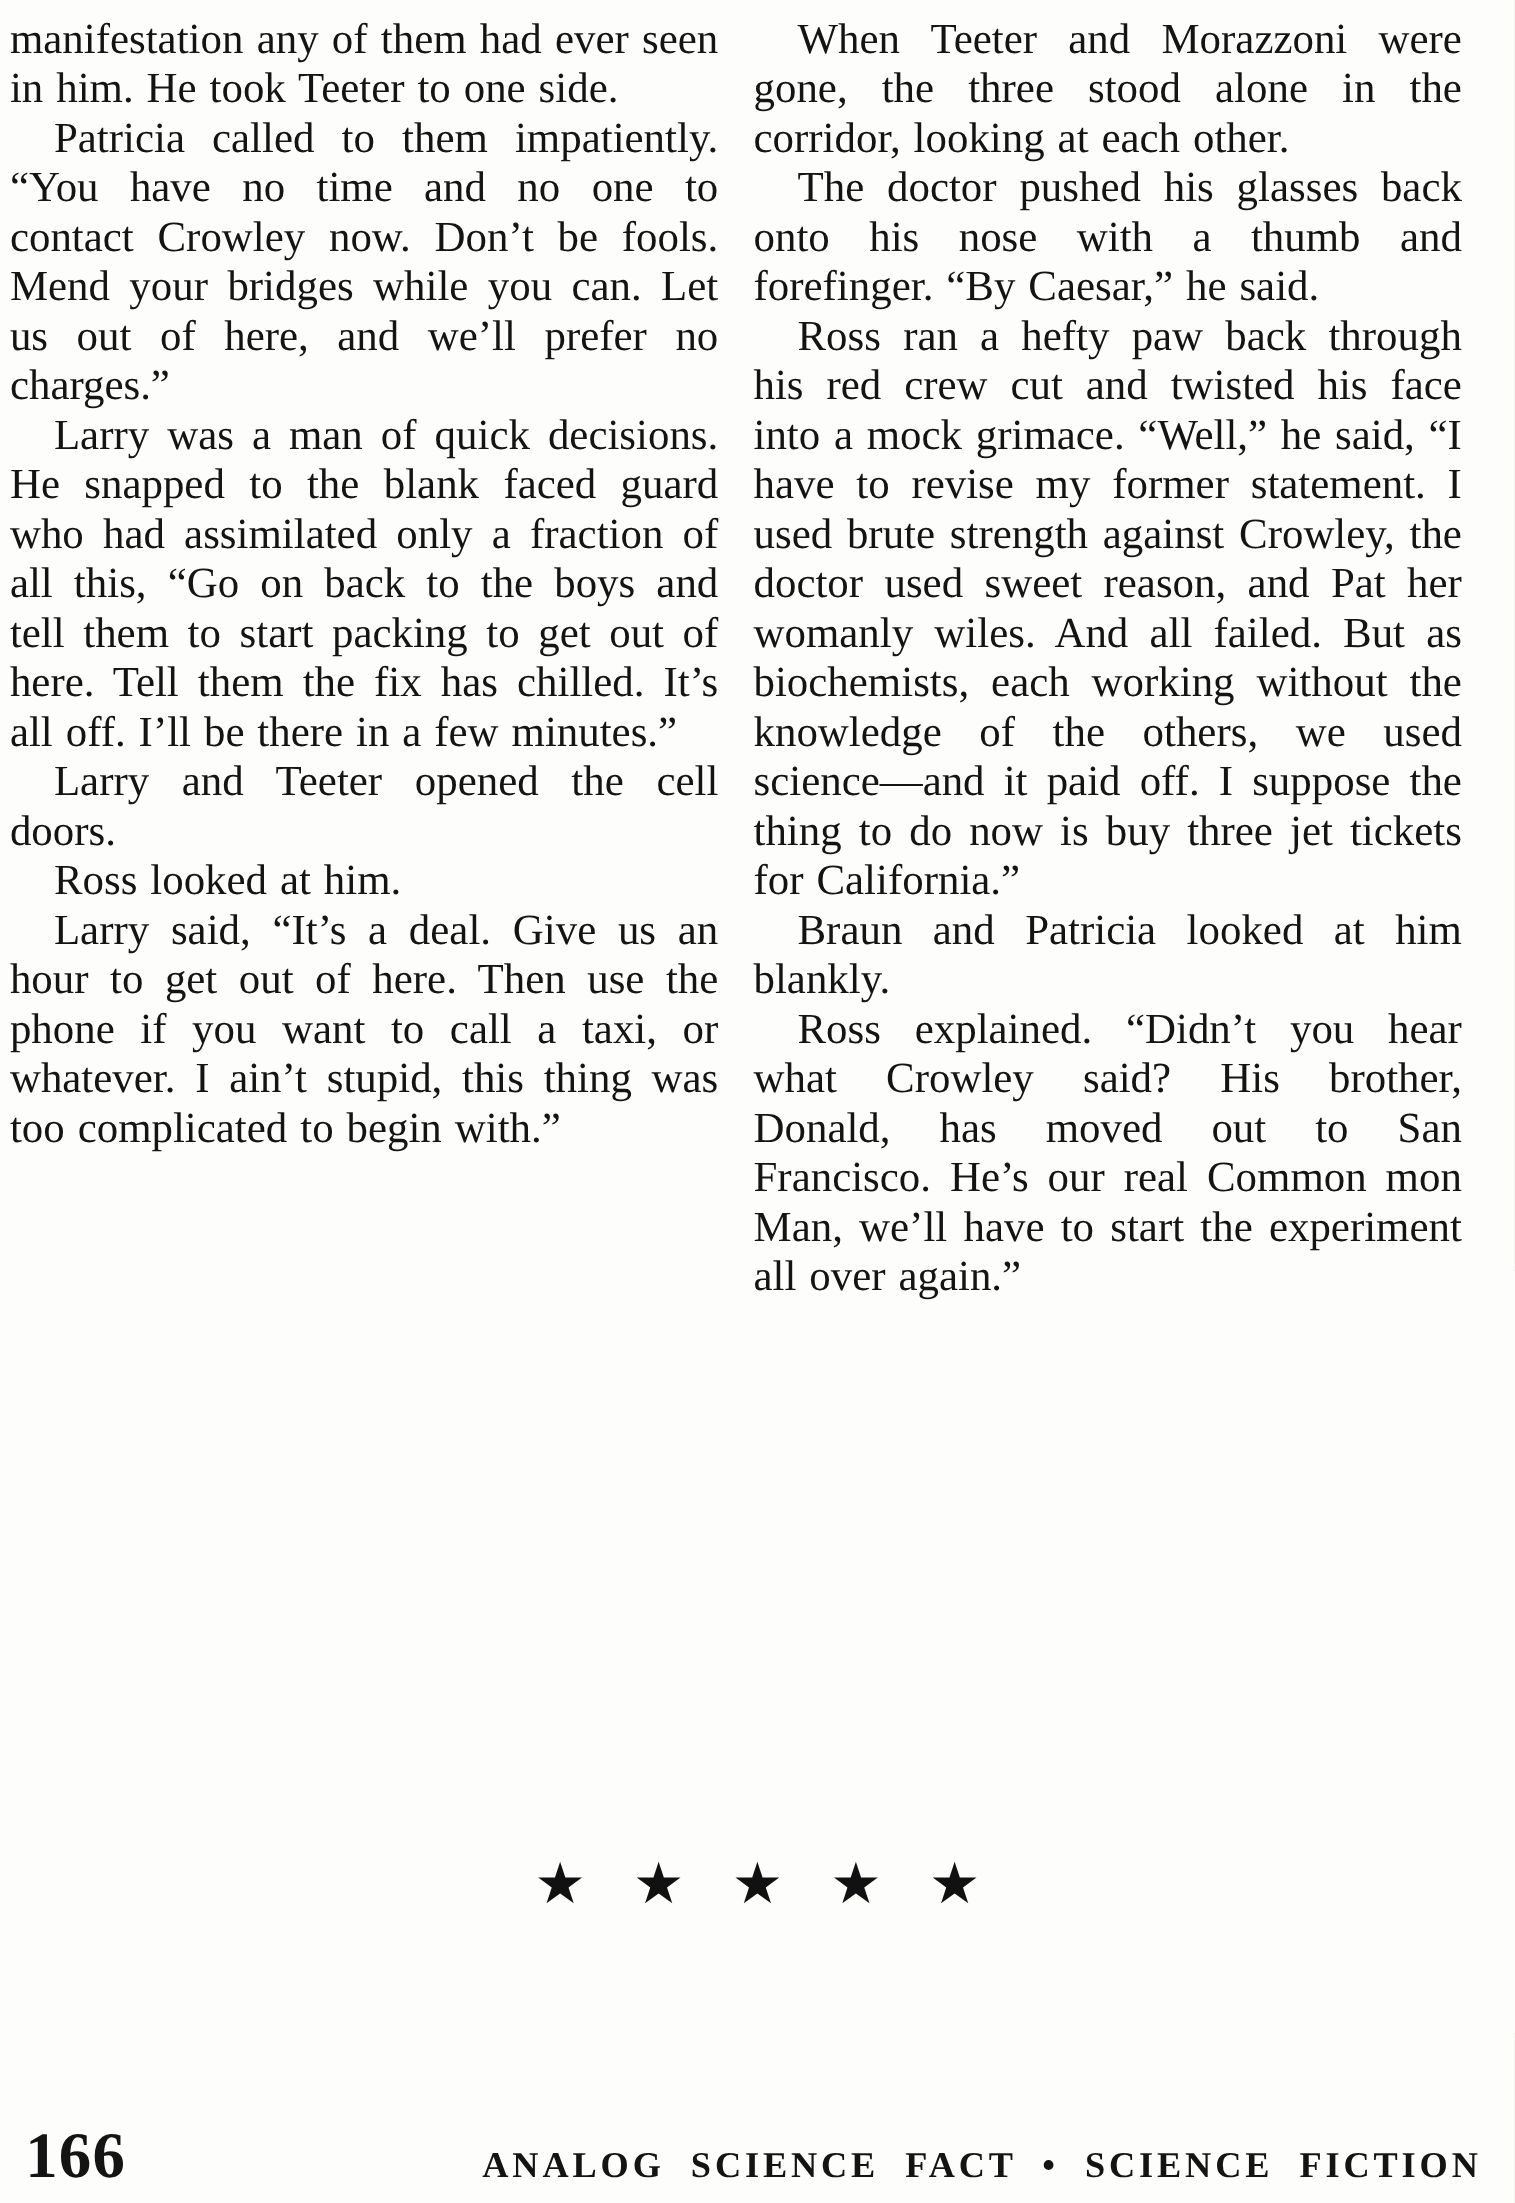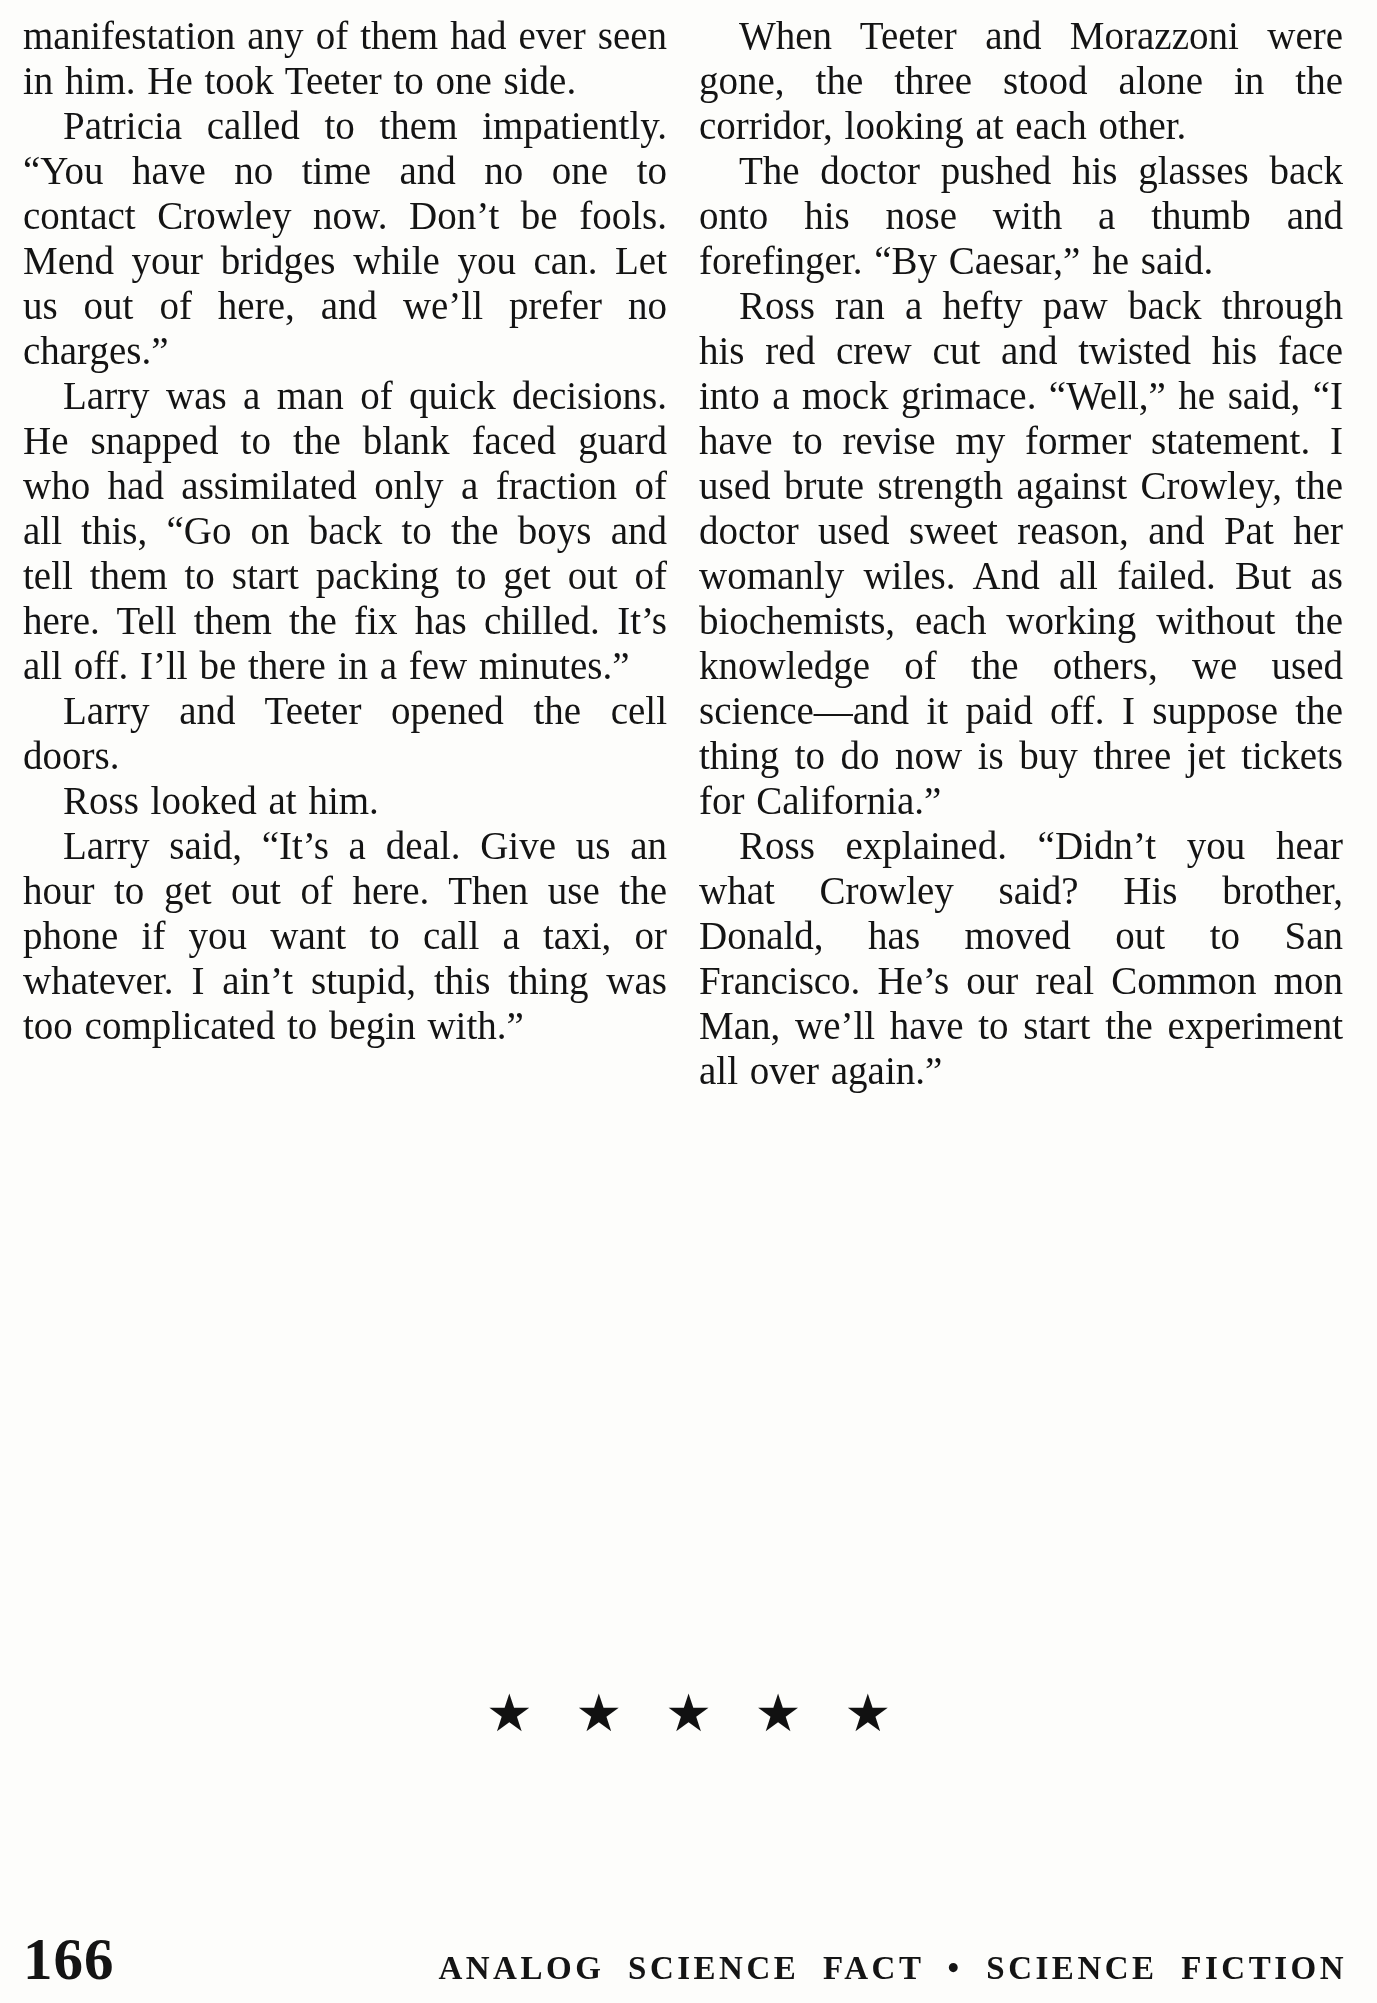--- a/index.html
+++ b/index.html
@@ -13,21 +13,21 @@
     height: 2003px;
     margin: 0 auto;
     background: #fdfdfb;
     color: #141414;
     font-family: "Liberation Serif", "DejaVu Serif", serif;
     overflow: hidden;
   }
   .text-block {
     position: absolute;
     top: 13px;
-    left: 23px;
+    left: 9px;
     width: 1332px;
     display: flex;
     gap: 32px;
   }
   .col {
     width: 644px;
     font-size: 39px;
     line-height: 45px;
     text-align: justify;
   }
@@ -95,20 +95,21 @@
       <p>Larry was a man of quick decisions. He snapped to the blank faced guard who had assimilated only a fraction of all this, “Go on back to the boys and tell them to start packing to get out of here. Tell them the fix has chilled. It’s all off. I’ll be there in a few minutes.”</p>
       <p>Larry and Teeter opened the cell doors.</p>
       <p>Ross looked at him.</p>
       <p>Larry said, “It’s a deal. Give us an hour to get out of here. Then use the phone if you want to call a taxi, or whatever. I ain’t stupid, this thing was too complicated to begin with.”</p>
     </div>
 
     <div class="col">
       <p>When Teeter and Morazzoni were gone, the three stood alone in the corridor, looking at each other.</p>
       <p>The doctor pushed his glasses back onto his nose with a thumb and forefinger. “By Caesar,” he said.</p>
       <p>Ross ran a hefty paw back through his red crew cut and twisted his face into a mock grimace. “Well,” he said, “I have to revise my former statement. I used brute strength against Crowley, the doctor used sweet reason, and Pat her womanly wiles. And all failed. But as biochemists, each working without the knowledge of the others, we used science—and it paid off. I suppose the thing to do now is buy three jet tickets for California.”</p>
+      <p>Braun and Patricia looked at him blankly.</p>
       <p>Ross explained. “Didn’t you hear what Crowley said? His brother, Donald, has moved out to San Francisco. He’s our real Common mon Man, we’ll have to start the experiment all over again.”</p>
     </div>
 
   </div>
 
   <div class="star-divider">
     <span>★</span>
     <span>★</span>
     <span>★</span>
     <span>★</span>

